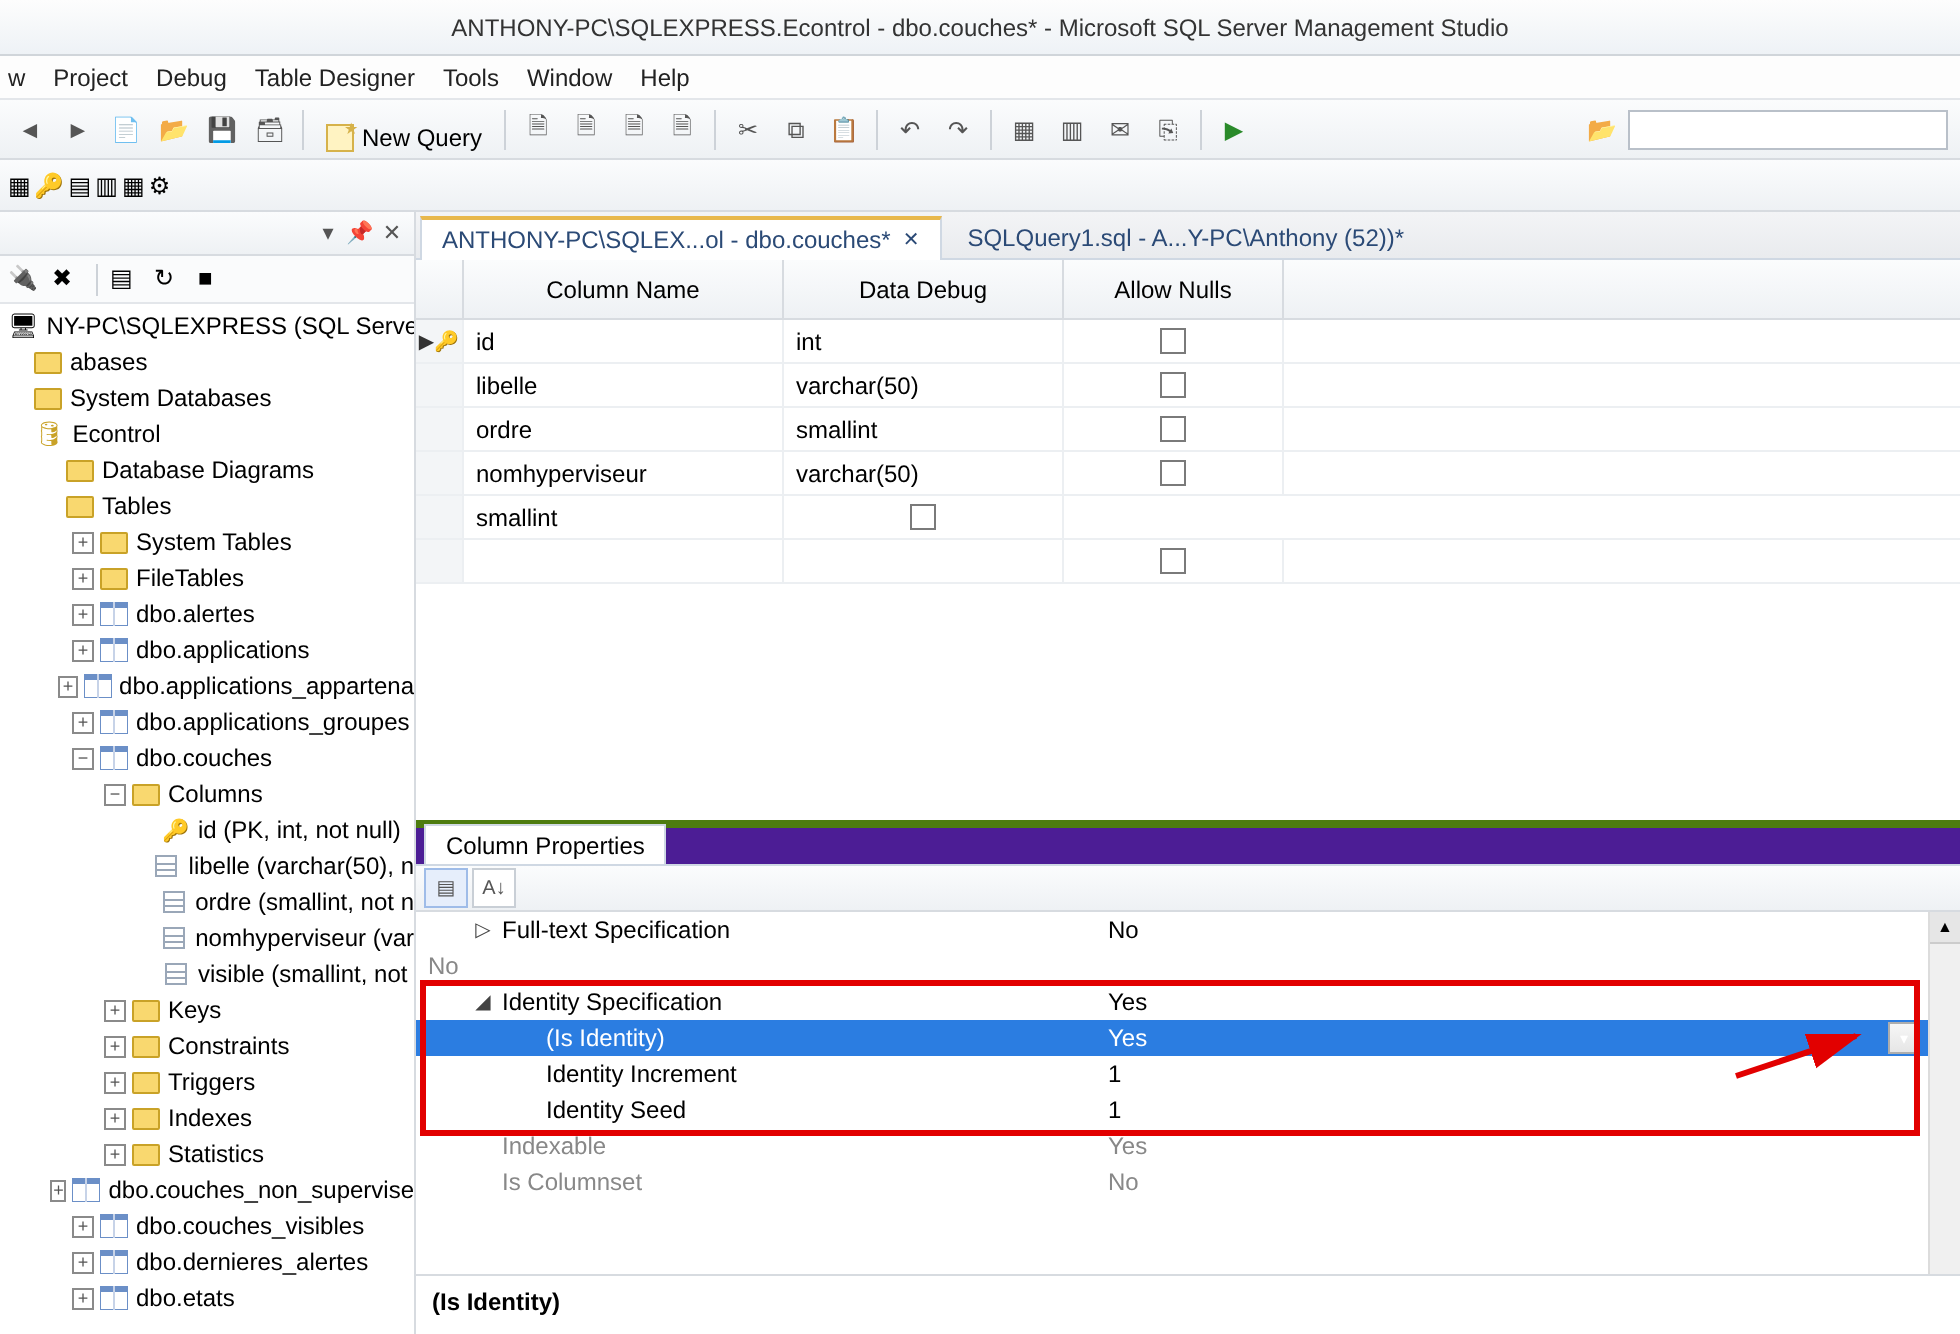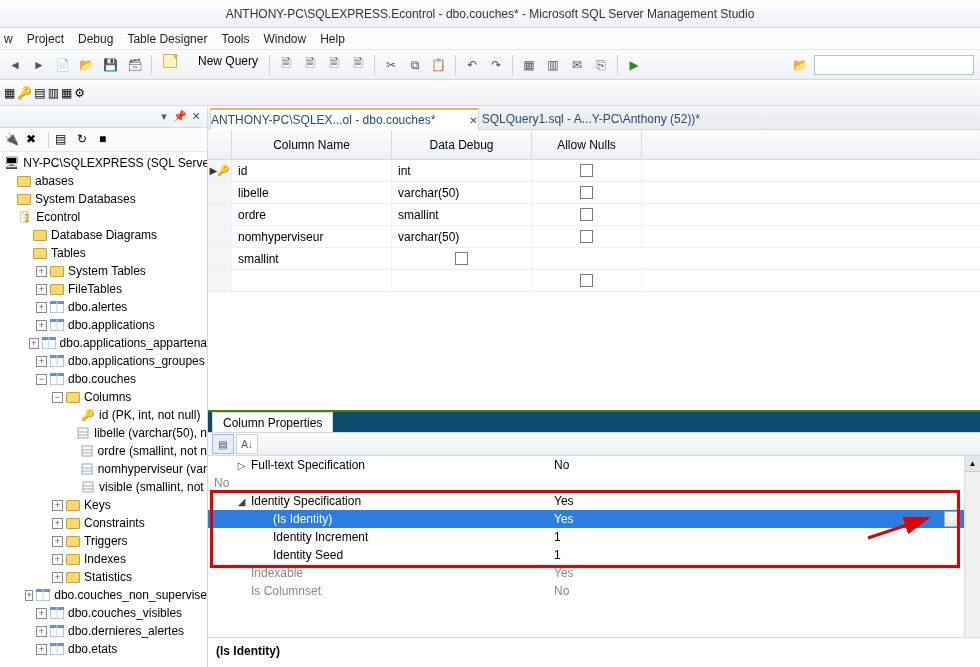--- a/index.html
+++ b/index.html
@@ -2,21 +2,21 @@
 <html><head>
 <meta charset="utf-8">
 <style>
   * { box-sizing: border-box; margin: 0; padding: 0; }
   body { font-family: "Segoe UI", Tahoma, sans-serif; font-size: 12px; color: #000; background: #fff; width: 980px; height: 667px; overflow: hidden; }
   .titlebar { height: 28px; background: linear-gradient(#fdfdfd,#eef2f6); display: flex; align-items: center; justify-content: center; font-size: 12px; color: #333; border-bottom: 1px solid #d0d5da; }
   .menubar { height: 22px; background: #fdfdfd; display: flex; align-items: center; padding-left: 4px; gap: 14px; font-size: 12px; color: #222; border-bottom: 1px solid #e3e6ea; }
   .toolbar { height: 30px; background: linear-gradient(#fbfcfd,#eef1f4); border-bottom: 1px solid #d7dbe0; display: flex; align-items: center; padding-left: 4px; gap: 2px; }
   .toolbar .tbtn { width: 22px; height: 22px; display: flex; align-items: center; justify-content: center; font-size: 12px; color: #555; border: 1px solid transparent; }
   .toolbar .sep { width: 1px; height: 20px; background: #cdd2d8; margin: 0 3px; }
-  .newquery { display: flex; align-items: flex-start; gap: 21px; padding: 0 6px; height: 22px; }
+  .newquery { display: flex; align-items: flex-end; gap: 4px; padding: 0 6px; height: 22px; }
   .newquery .icon { width:14px; height:14px; background:#fff3c2; border:1px solid #d6b24a; position:relative; }
   .newquery .icon::after { content:"★"; font-size:8px; color:#d6b24a; position:absolute; top:-3px; left:8px; }
   .secondtoolbar { height: 26px; background: linear-gradient(#fbfcfd,#eef1f4); border-bottom: 1px solid #d7dbe0; display:flex; align-items:center; padding-left:4px; gap:2px; }
   .main { display: flex; height: calc(667px - 28px - 22px - 30px - 26px); }
   .sidebar { width: 208px; background: #fff; border-right: 1px solid #d7dbe0; display:flex; flex-direction:column; }
   .sidebar-header { height: 22px; background: linear-gradient(#fbfcfd,#eef1f4); border-bottom:1px solid #d7dbe0; display:flex; align-items:center; justify-content:flex-end; padding-right:4px; gap:2px; font-size:11px; color:#555;}
   .sidebar-header .hicon { width:14px; height:14px; display:flex; align-items:center; justify-content:center; }
   .sidebar-tools { height:24px; background:#fafbfc; border-bottom:1px solid #e3e6ea; display:flex; align-items:center; padding-left:4px; gap:6px; }
   .sidebar-tools .sicon { width:16px; height:16px; }
   .tree { flex:1; overflow:hidden; padding: 2px 0; }
@@ -26,34 +26,34 @@
   .tree-item .folder { width:14px; height:11px; background:#f9d86f; border:1px solid #c9a227; border-radius:1px; margin-right:4px; }
   .tree-item .tbl { width:14px; height:12px; margin-right:4px; display:inline-block; }
   .tree-item .tbl svg { display:block; }
   .tree-item .key { width:14px; height:12px; margin-right:4px; display:flex; align-items:center; justify-content:center; color:#c9a227; font-size:11px; }
   .tree-item .col { width:14px; height:12px; margin-right:4px; display:flex; align-items:center; justify-content:center; }
   .tree-item .col svg { display:block; }
   .indent { display:inline-block; }
   
   .content { flex:1; display:flex; flex-direction:column; background:#fff; }
   .tabstrip { height:24px; background:linear-gradient(#f3f4f6,#e9ebee); display:flex; align-items:flex-end; border-bottom:1px solid #cfd8e3; padding-left:2px; }
-  .tab { height:22px; display:flex; align-items:center; padding:0 0; font-size:12px; border:1px solid transparent; border-bottom:none; margin-right:2px; color:#2b4a76;gap:28px; }
+  .tab { height:22px; display:flex; align-items:center; padding:0 10px; font-size:12px; border:1px solid transparent; border-bottom:none; margin-right:2px; color:#2b4a76; }
   .tab.active { background:#fff; border-color:#cfd8e3; border-top:2px solid #e8b84c; position:relative; top:1px; }
   
   .designer { flex: 0 0 280px; overflow:auto; }
   .gridhead { display:grid; grid-template-columns: 24px 160px 140px 110px; background:linear-gradient(#fbfcfd,#eef1f4); border-bottom:1px solid #d7dbe0; height:30px; }
   .gridhead div { border-right:1px solid #d7dbe0; display:flex; align-items:center; justify-content:center; font-size:12px; }
   .gridrow { display:grid; grid-template-columns: 24px 160px 140px 110px; height:22px; border-bottom:1px solid #eceff2; }
   .gridrow > div { border-right:1px solid #eceff2; display:flex; align-items:center; padding-left:6px; font-size:12px; }
   .gridrow .sel { padding:0; justify-content:center; background:#f3f5f7; }
   .gridrow .chkcell { justify-content:center; padding:0; }
   .chkbox { width:13px; height:13px; border:1px solid #7a7a7a; background:#fff; }
   .rowmarker { font-size:10px; color:#333; }
   
-  .panel-title-tab { height:22px; display:flex; align-items:flex-end; padding-left:4px; background:#0c4a6e; border-top:2px solid #4d7c0f; }
+  .panel-title-tab { height:22px; display:flex; align-items:flex-end; padding-left:4px; background:#4c1d95; border-top:4px solid #4d7c0f; }
   .panel-title-tab .pt { height:20px; background:#fff; border:1px solid #cfd8e3; border-bottom:none; padding:0 10px; display:flex; align-items:center; font-size:12px; }
   
   .proptoolbar { height:24px; background:linear-gradient(#fbfcfd,#eef1f4); border-top:1px solid #cfd8e3; border-bottom:1px solid #d7dbe0; display:flex; align-items:center; padding-left:4px; gap:2px; }
   .proptoolbar .pbtn { width:22px; height:20px; border:1px solid #c9cfd6; display:flex; align-items:center; justify-content:center; font-size:10px; color:#555; background:#fff; }
   .proptoolbar .pbtn.pressed { background:#e6eefb; border-color:#9fbce8; }
   
   .propgrid-wrap { position:relative; flex:1; }
   .propgrid { position:absolute; inset:0; overflow:auto; background:#fff; }
   .prow { display:grid; grid-template-columns: 340px 1fr 20px; height:18px; align-items:center; font-size:12px; }
   .prow .plabel { display:flex; align-items:center; padding-left:6px; }

